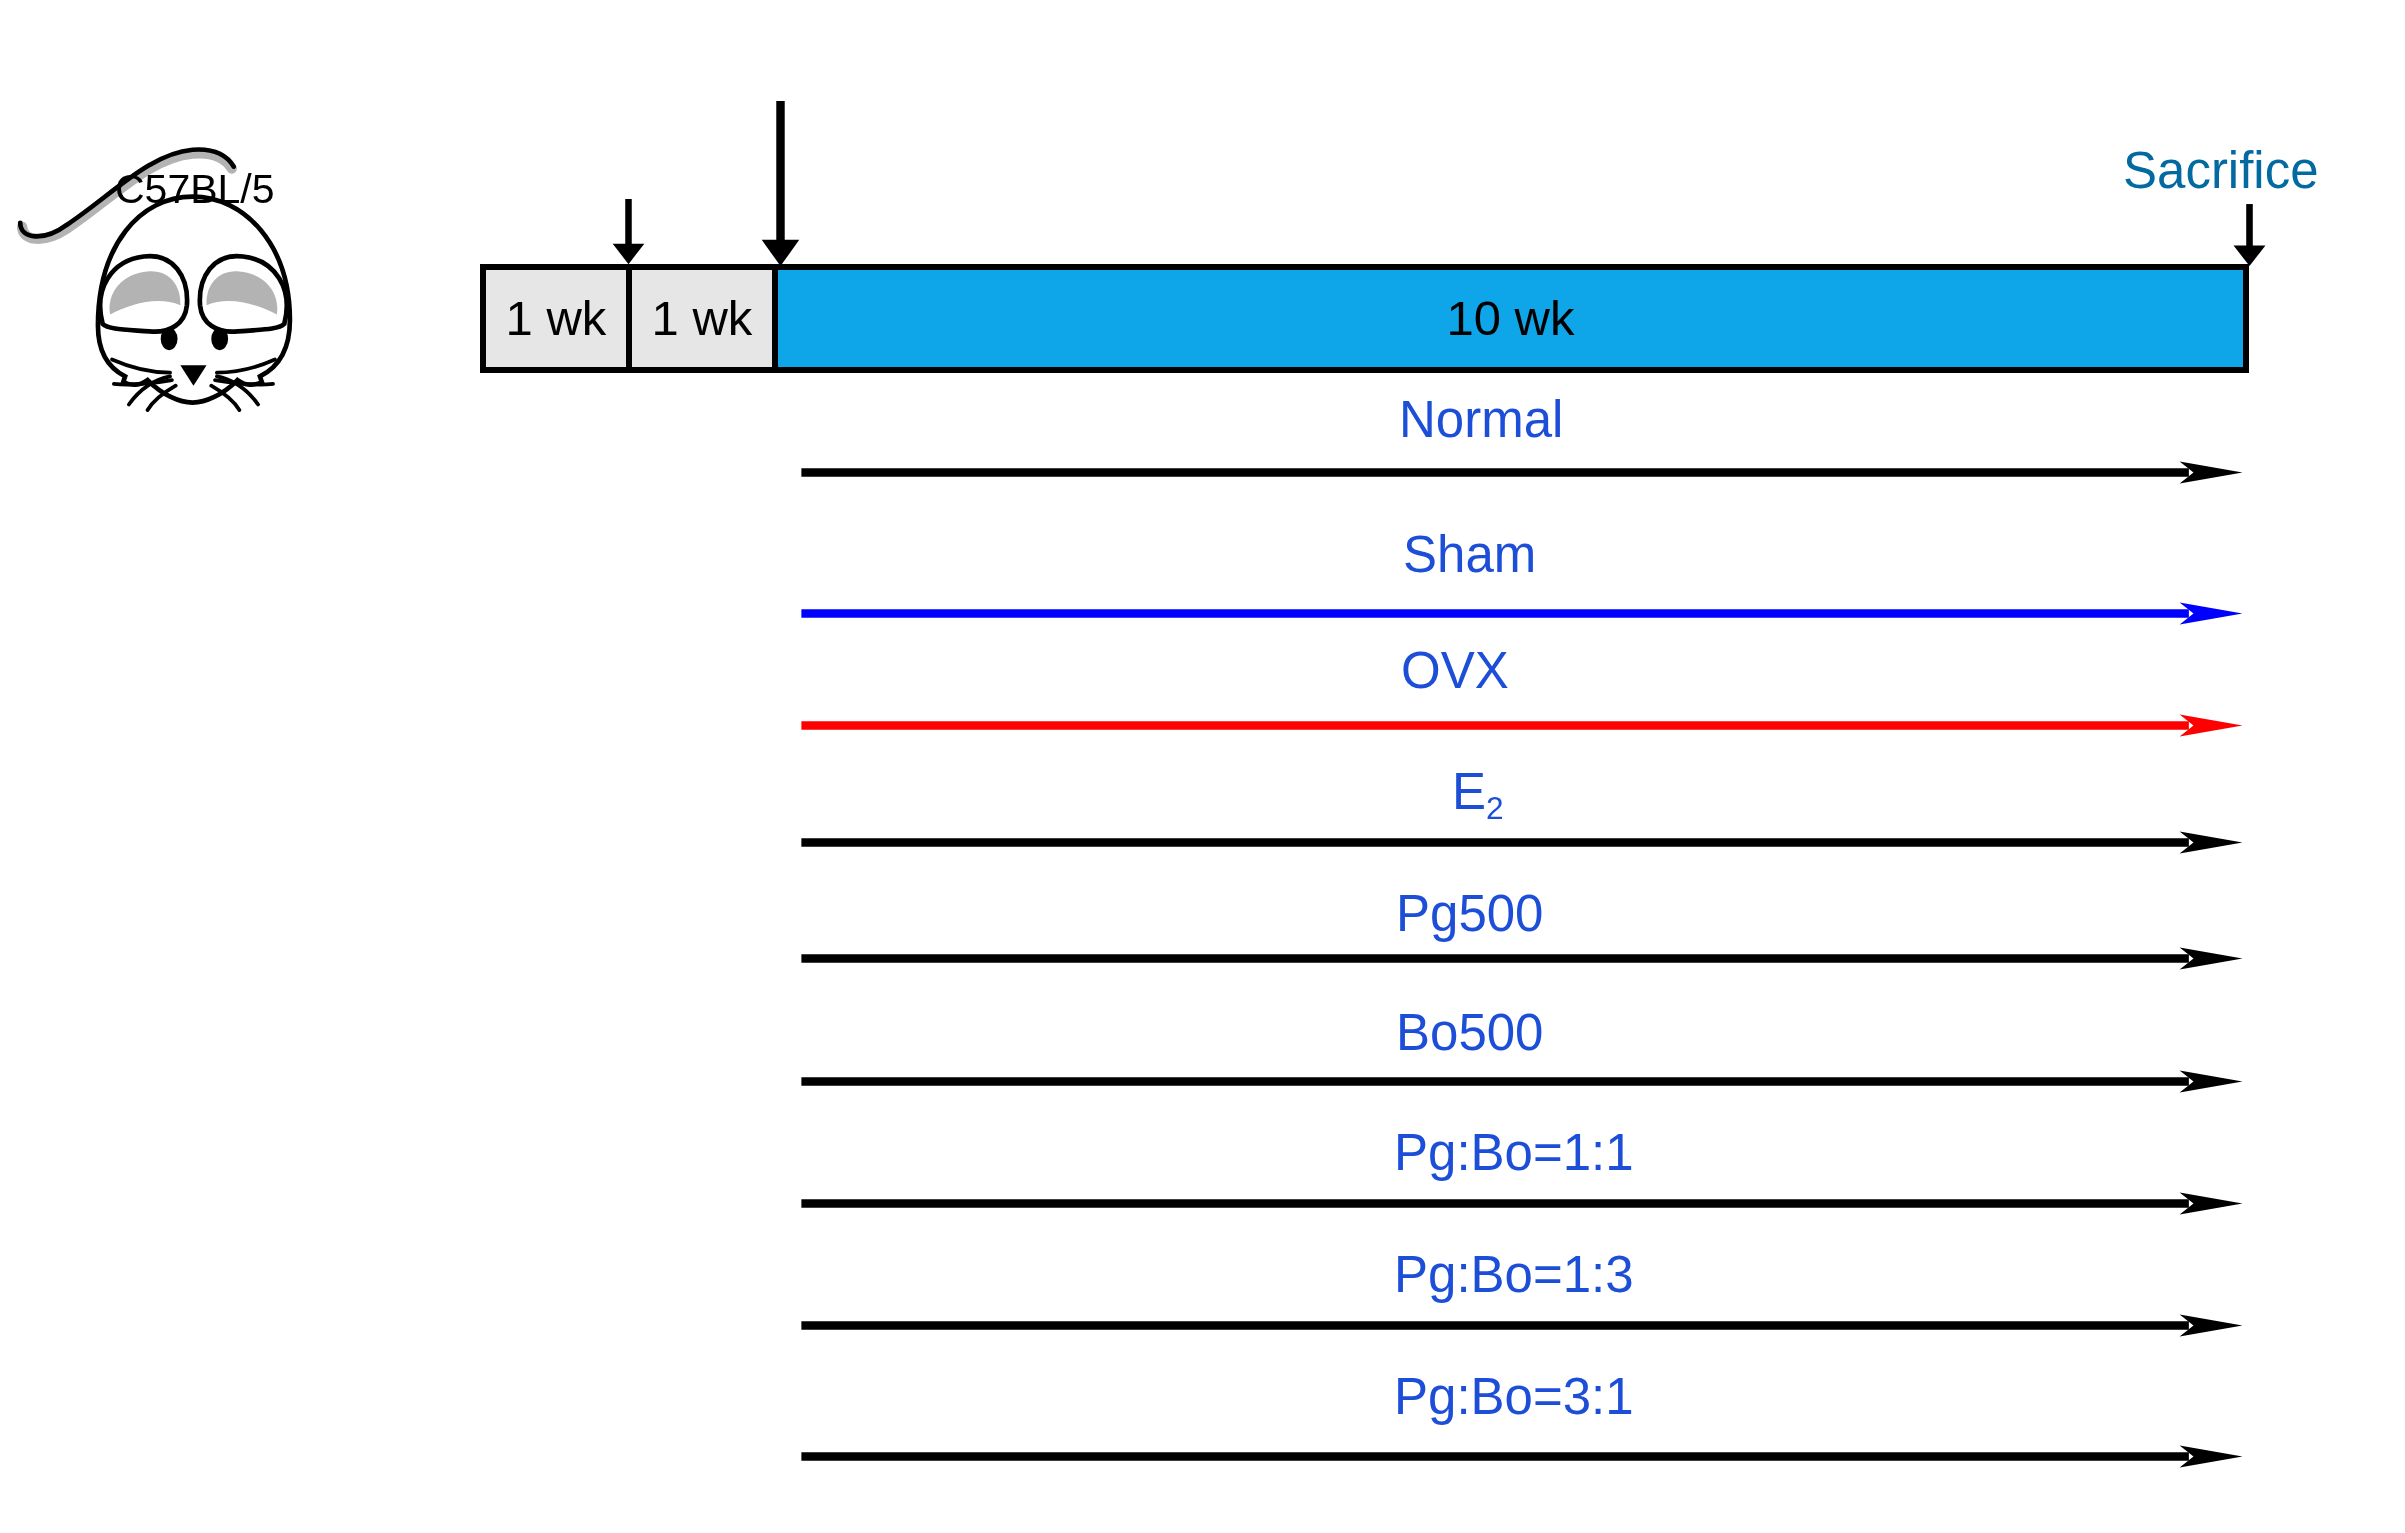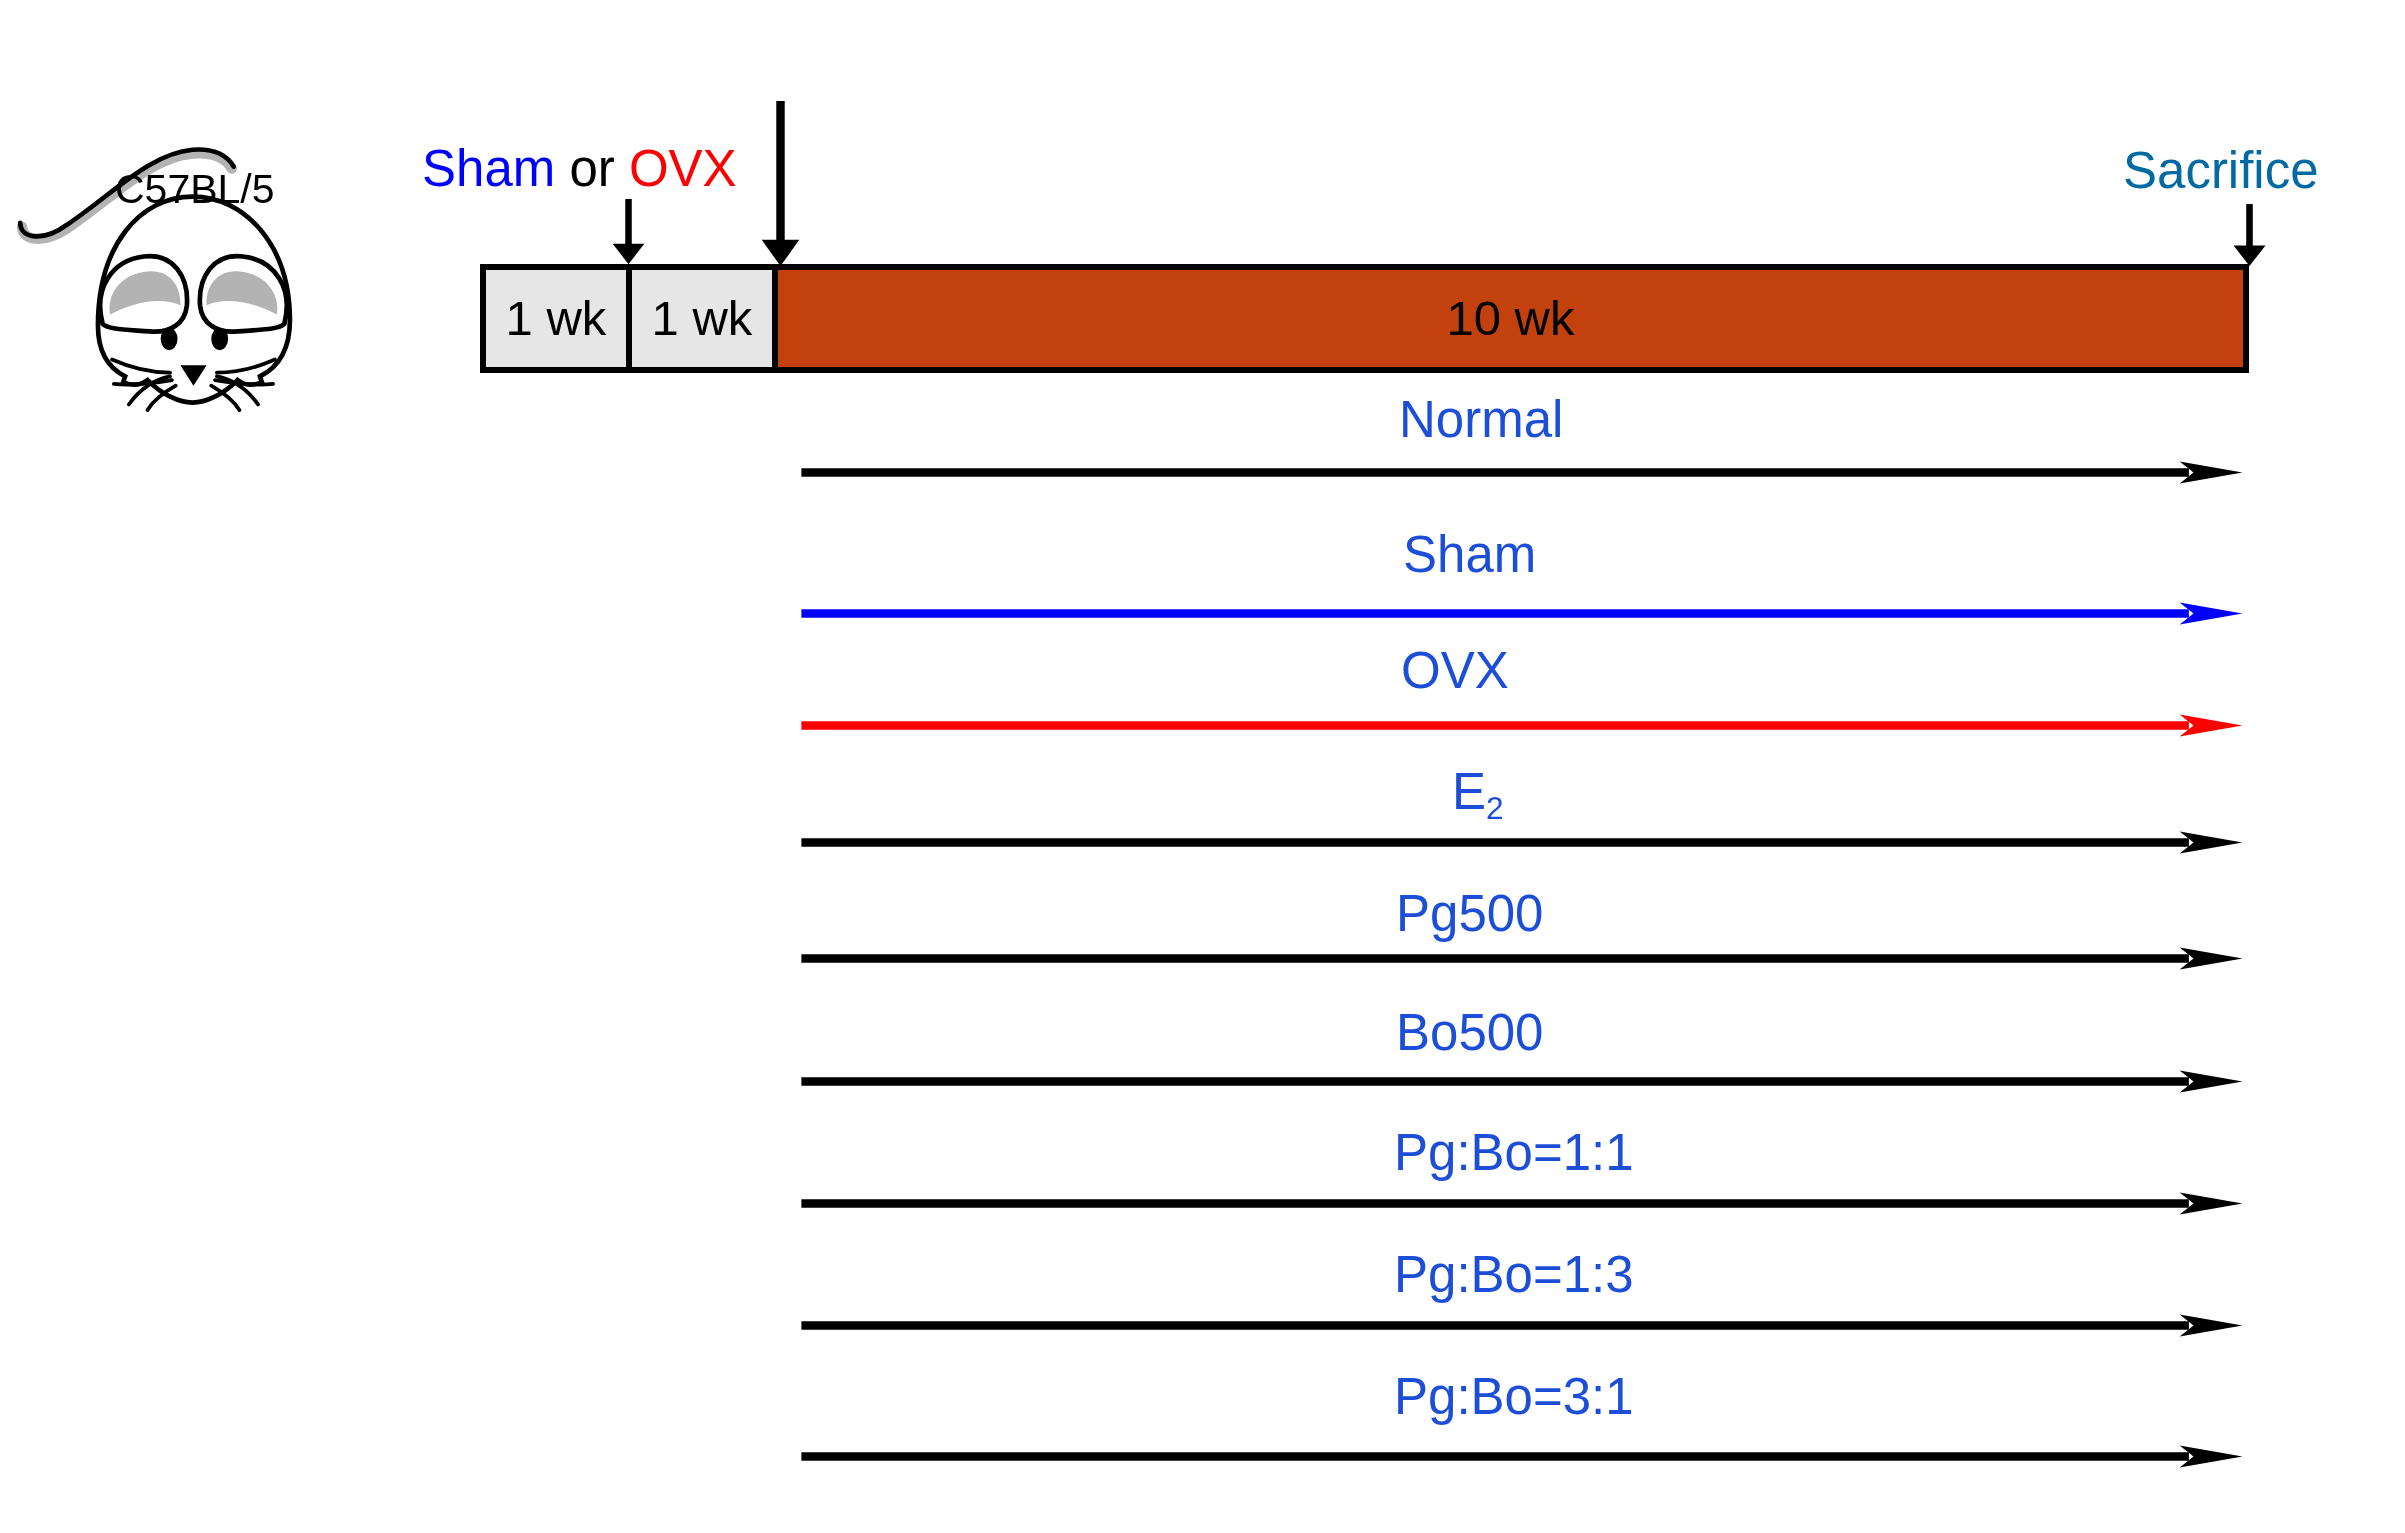--- a/index.html
+++ b/index.html
@@ -73,21 +73,21 @@
     display: flex;
     align-items: center;
     justify-content: center;
     position: relative;
   }
   .wk-seg.light {
     background: #e6e6e6;
     border-right: 6.6px solid #000000;
   }
   .wk-seg.dark {
-    background: #c2410c;
+    background: #0ea5e9;
     flex: 1;
   }
 
   
   .down-arrow { pointer-events: none; }
 </style>
 </head>
 <body>
 
 <div id="canvas">
@@ -129,23 +129,20 @@
 
     <path d="M222 258 C 244 258, 266 252, 284 244" fill="none" stroke="#000000" stroke-width="4" stroke-linecap="round"></path>
     <path d="M220 266 C 244 270, 264 272, 282 270" fill="none" stroke="#000000" stroke-width="4" stroke-linecap="round"></path>
     <path d="M222 262 C 242 266, 256 278, 266 292" fill="none" stroke="#000000" stroke-width="4" stroke-linecap="round"></path>
     <path d="M216 272 C 230 280, 240 288, 246 298" fill="none" stroke="#000000" stroke-width="4" stroke-linecap="round"></path>
   </svg>
 
   <div class="abs strain-label" style="left:115px; top:169px;">C57BL/5</div>
 
 
-  <div class="abs hdr-label" style="left:422px; top:143px;">
-    <span class="blue-tx">Sham</span><span> or </span><span class="red-tx">OVX</span>
-  </div>
 
   <div class="abs sacrifice-label" style="left:2123px; top:145px;">Sacrifice</div>
 
   <svg class="abs down-arrow" style="left:605px; top:199px;" width="47" height="67" viewBox="0 0 50 72">
     <line x1="25" y1="0" x2="25" y2="58" stroke="#000000" stroke-width="7"></line>
     <path d="M8 48 L 25 70 L 42 48 Z" fill="#000000"></path>
   </svg>
 
   <svg class="abs down-arrow" style="left:755px; top:101px;" width="51" height="167" viewBox="0 0 54 178">
     <line x1="27" y1="0" x2="27" y2="160" stroke="#000000" stroke-width="9"></line>

